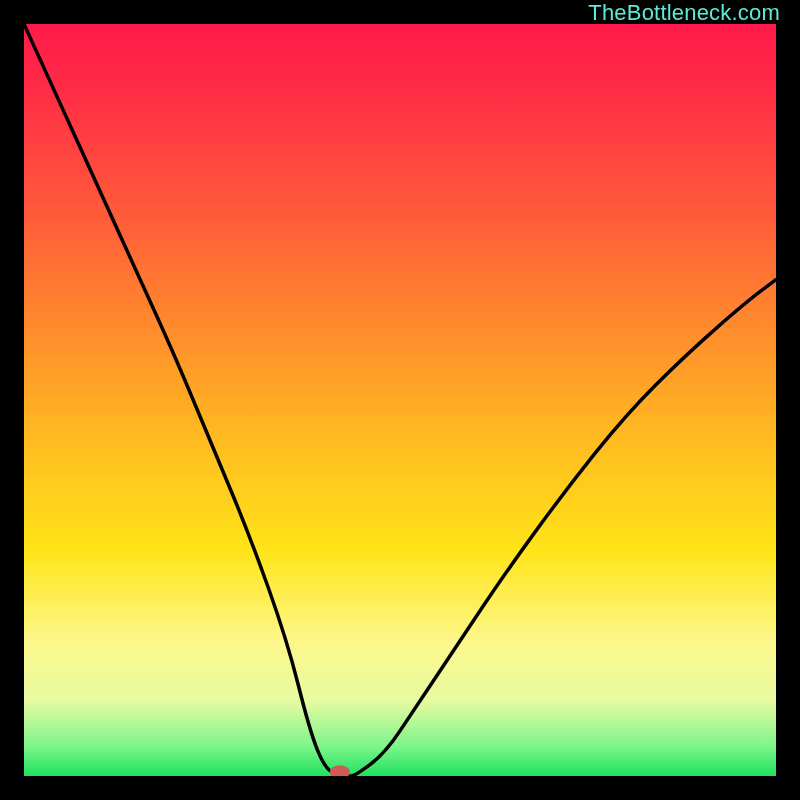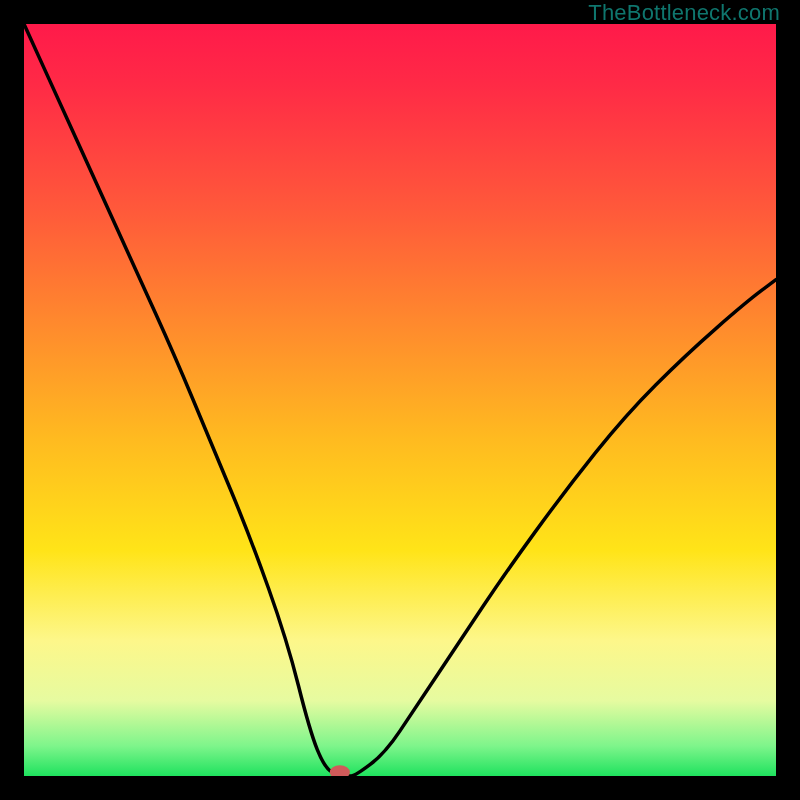--- a/index.html
+++ b/index.html
@@ -37,21 +37,21 @@
       #fdf78a 82%,
       #e6fba0 90%,
       #7ef58b 96%,
       #1fe25e 100%
     );
   }
   .watermark {
     position: absolute;
     top: 0;
     right: 20px;
-    color: #0f766e;
+    color: #5eead4;
     font-size: 22px;
     letter-spacing: 0.2px;
     line-height: 26px;
     user-select: none;
   }
   svg.curve {
     position: absolute;
     top: 0;
     left: 0;
   }

